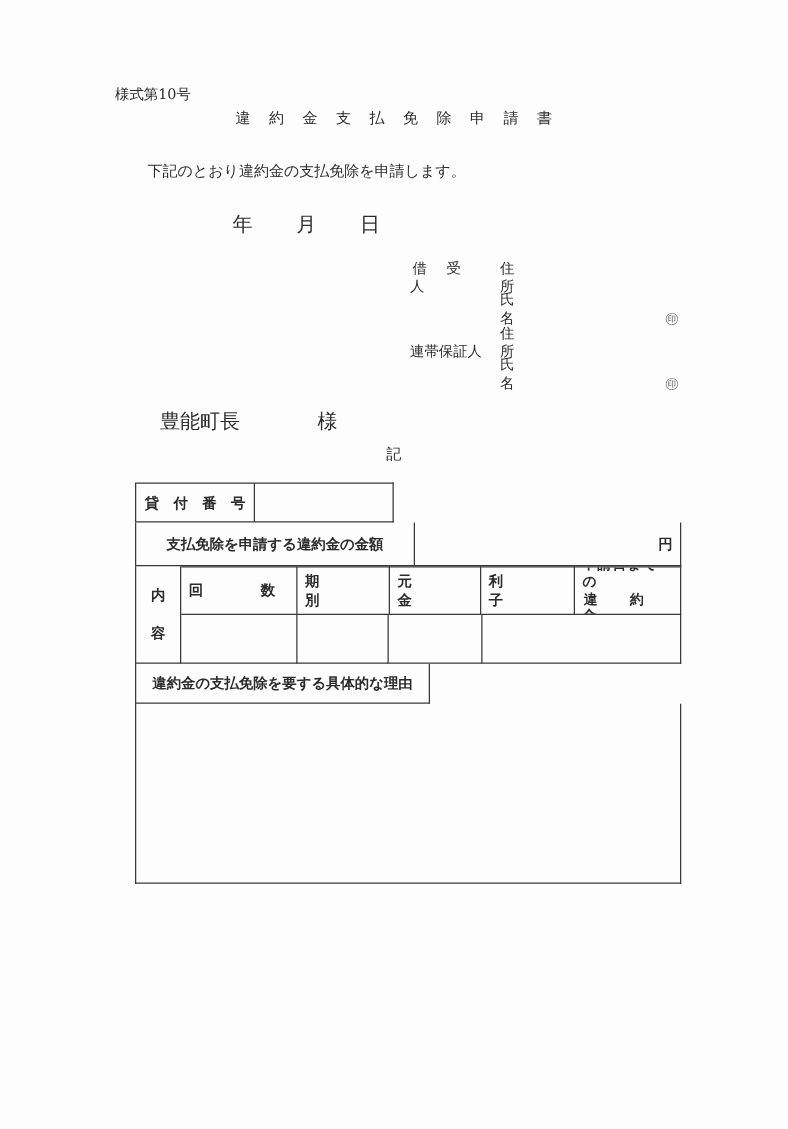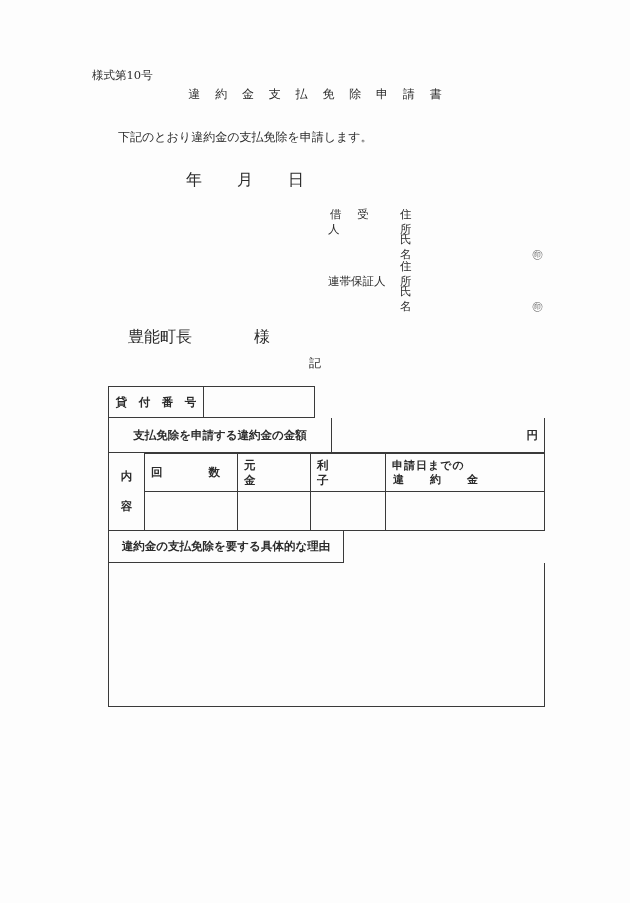--- a/index.html
+++ b/index.html
@@ -239,20 +239,21 @@
     <div class="row" id="row-breakdown">
       <div class="cell" id="cell-naiyou">
         <span>内</span>
         <span>容</span>
       </div>
 
       <div id="breakdown-cols">
 
         <div class="bd-head-row">
           <div class="bd-cell c-kaisu spread-between">回　　　　数</div>
+          <div class="bd-cell c-kibetsu spread-between">期　　　　別</div>
           <div class="bd-cell c-gankin spread-between">元　　　　金</div>
           <div class="bd-cell c-rishi spread-between">利　　　　子</div>
           <div class="bd-cell c-enzan">
             <span class="two-line">
               <span class="l1">申請日までの</span>
               <span class="l2">違　約　金</span>
             </span>
           </div>
         </div>
 

